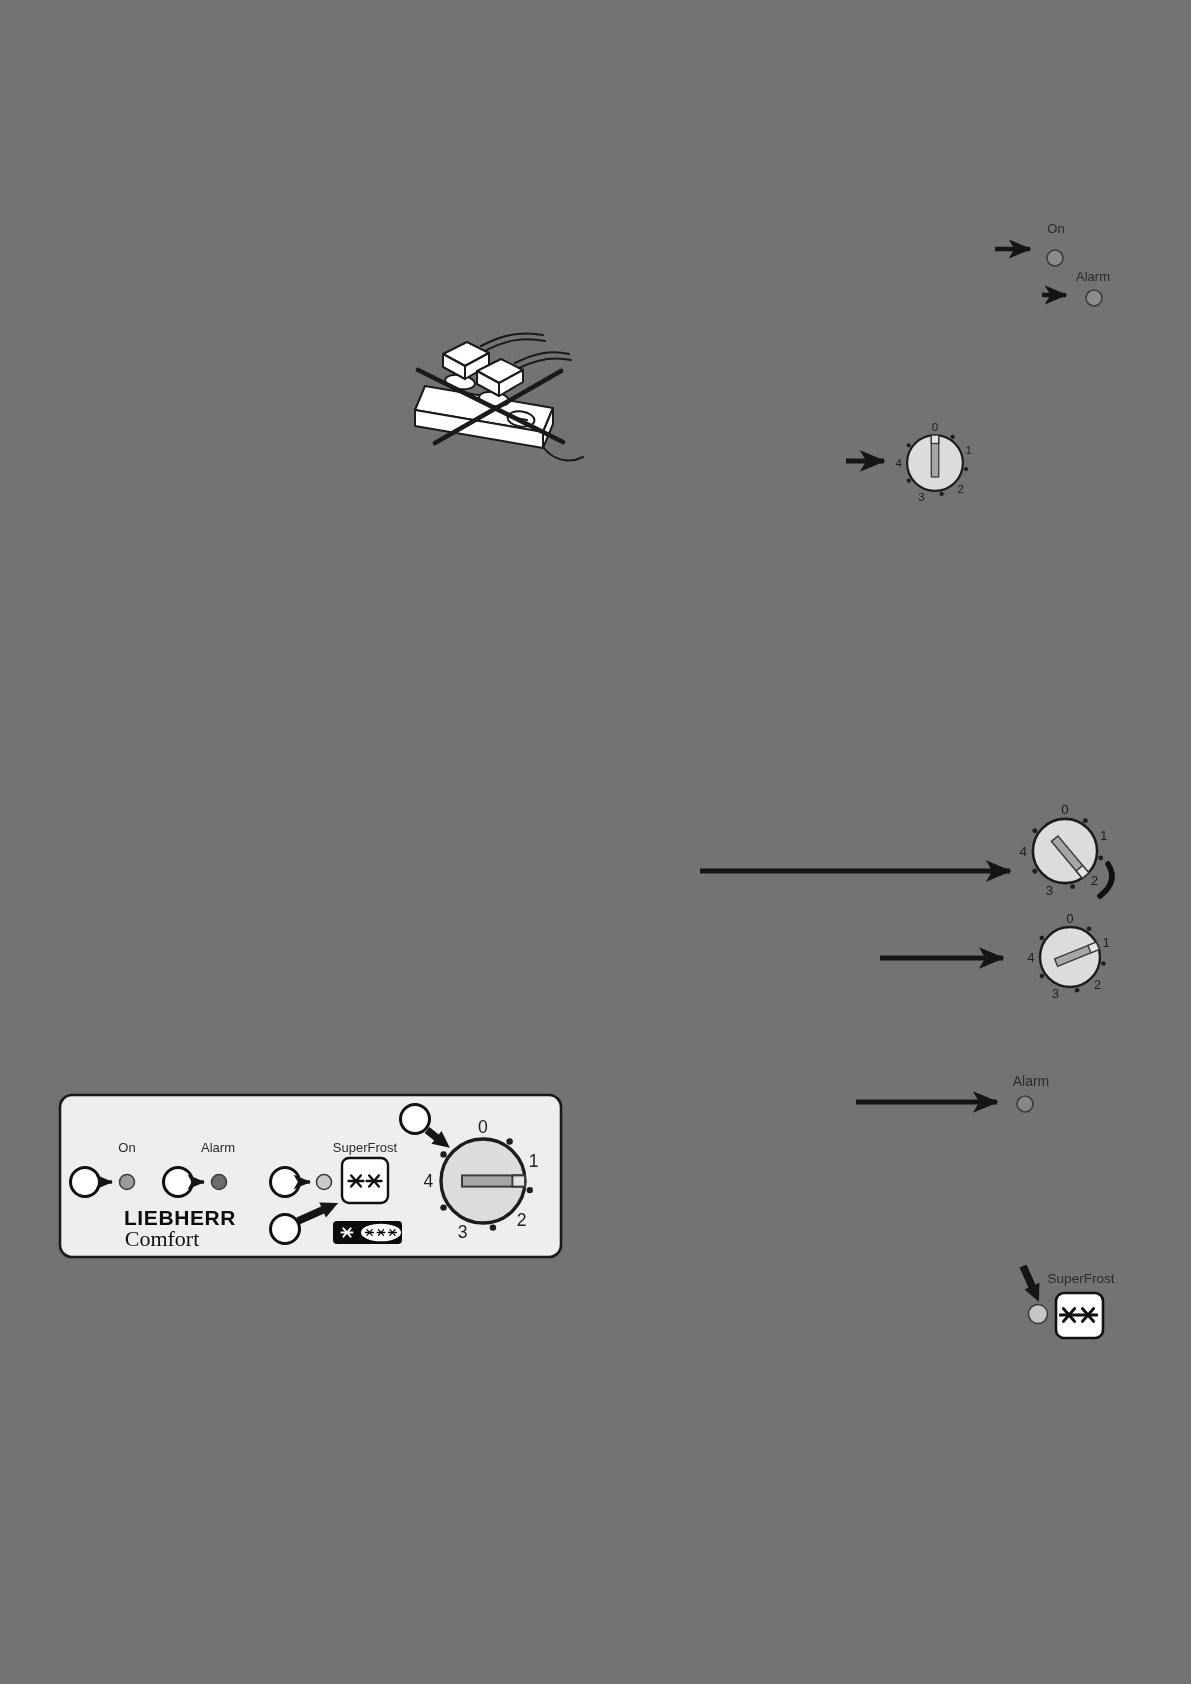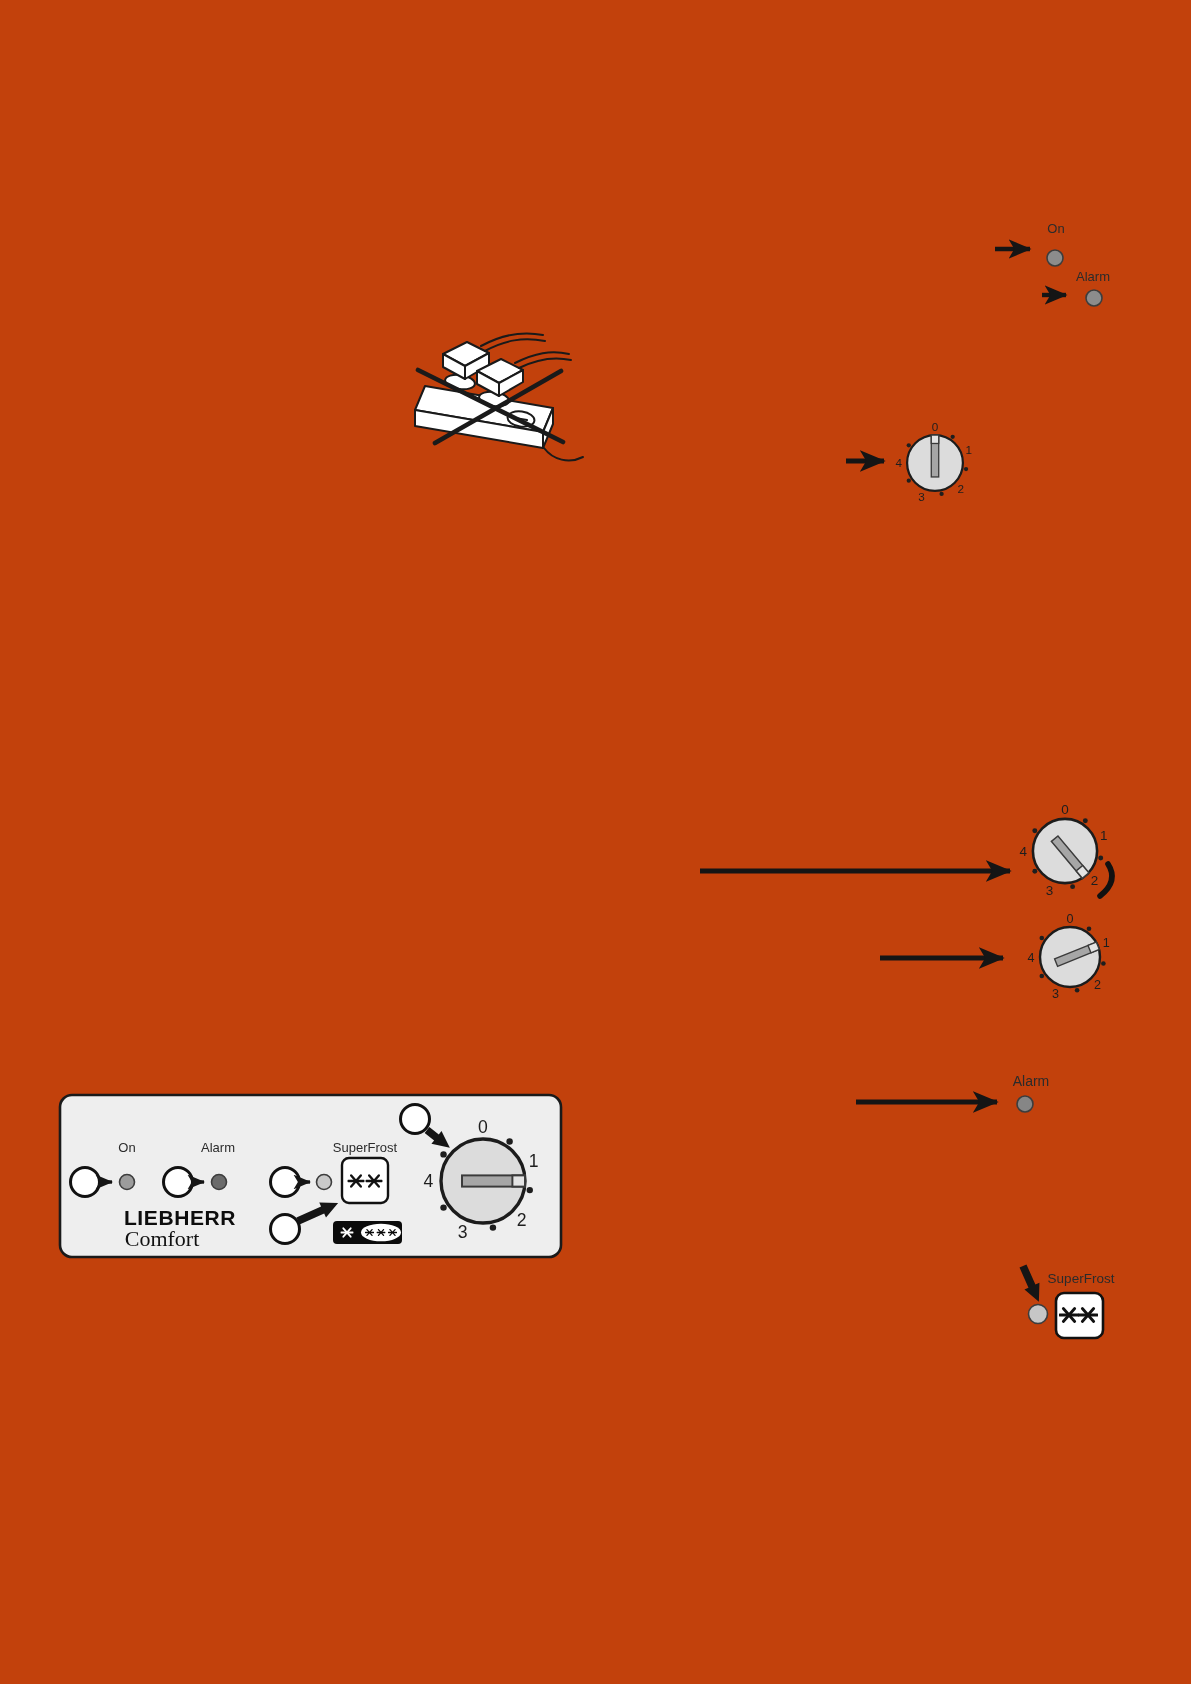--- a/index.html
+++ b/index.html
@@ -1,16 +1,16 @@
 <!DOCTYPE html>
 <html><head>
 <meta charset="utf-8">
 <style>
   html,body{margin:0;padding:0;background:#fff;}
-  .page{position:relative;width:1191px;height:1684px;background:#c2410c;overflow:hidden;
+  .page{position:relative;width:1191px;height:1684px;background:#737373;overflow:hidden;
         font-family:"Liberation Sans",sans-serif;text-decoration:underline;}
   svg{position:absolute;left:0;top:0;}
   .lbl{font:13px "Liberation Sans",sans-serif;fill:#2b2b2b;text-anchor:middle;}
   .lbl-sm{font:13px "Liberation Sans",sans-serif;fill:#2b2b2b;text-anchor:middle;}
   .dlbl{font:12.6px "Liberation Sans",sans-serif;fill:#1e1e1e;text-anchor:middle;}
   .brand{font:bold 21px "Liberation Sans",sans-serif;fill:#0d0d0d;letter-spacing:.6px;text-anchor:middle;}
   .series{font:22px "Liberation Serif",serif;fill:#111;text-anchor:middle;}
   .arrow{stroke:#151515;fill:none;}
   .boldarrow{fill:#151515;stroke:none;}
   .dial-face{fill:#dcdcdc;stroke:#1c1c1c;stroke-width:2.4;}

